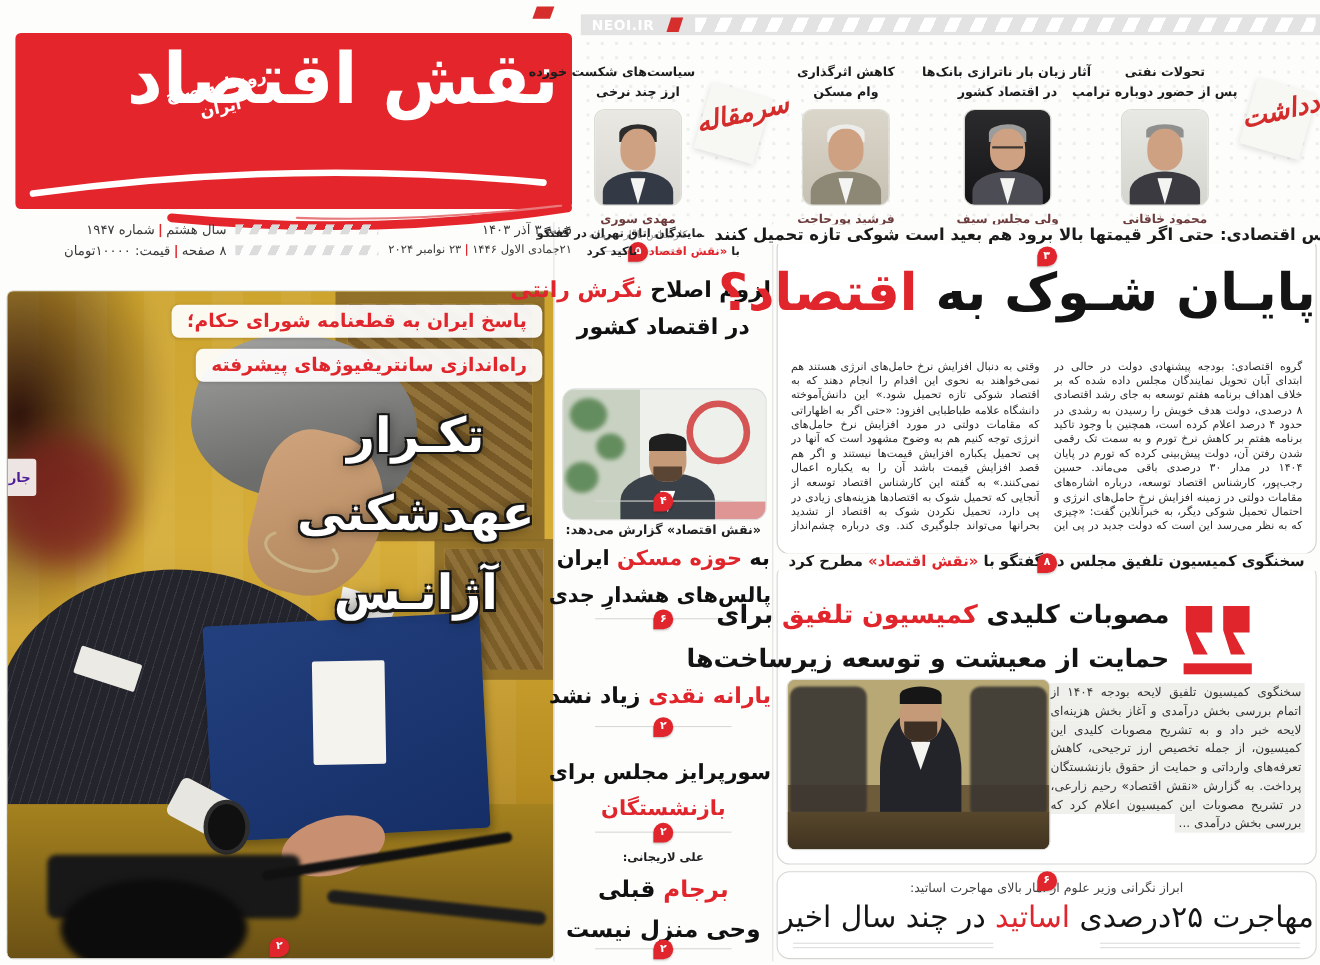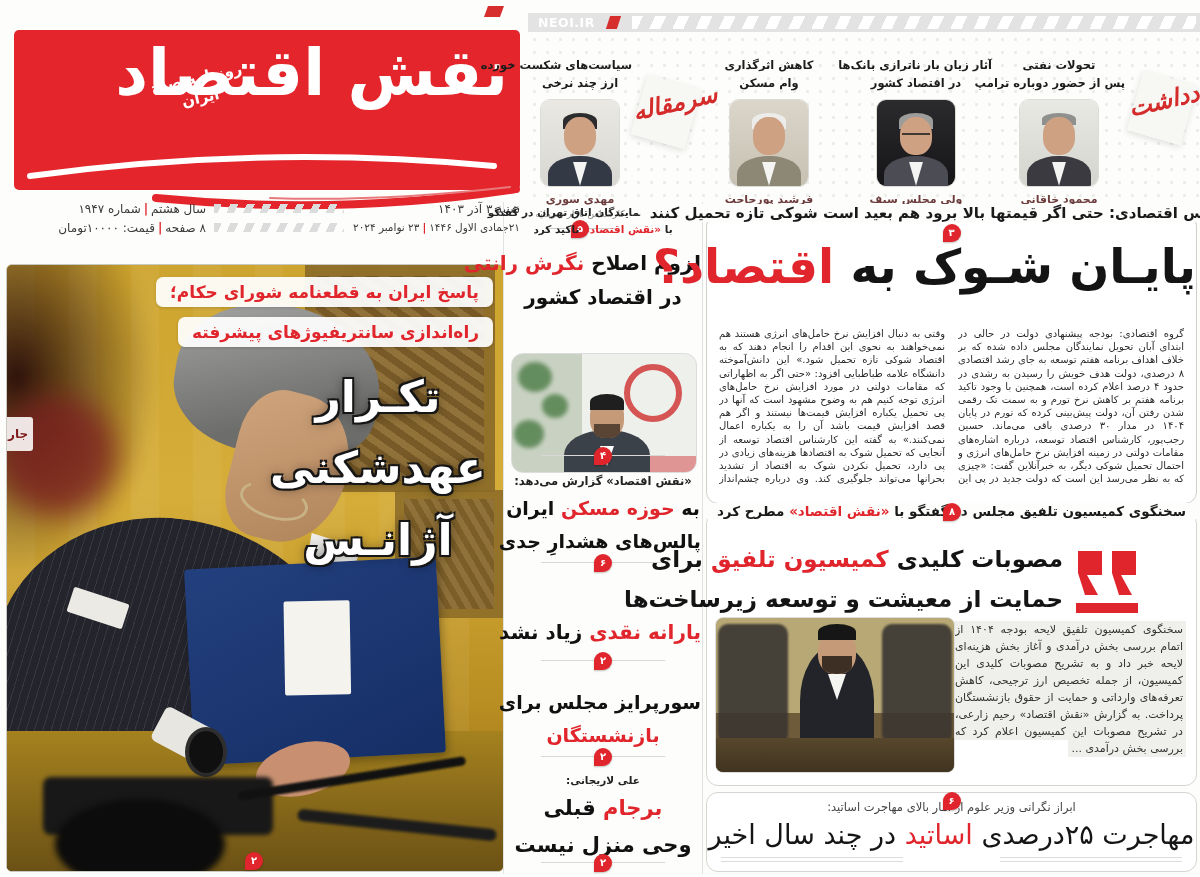--- a/index.html
+++ b/index.html
@@ -101,21 +101,21 @@
   .ph-binder{position:absolute;left:36px;bottom:36px;width:230px;height:58px;background:#181818;border-radius:8px;filter:blur(2px);}
   .ph-mic1{position:absolute;left:230px;bottom:88px;width:230px;height:9px;background:#111;border-radius:5px;transform:rotate(-9deg);filter:blur(1px);}
   .ph-mic2{position:absolute;left:290px;bottom:40px;width:200px;height:12px;background:#1c1c1c;border-radius:6px;transform:rotate(6deg);filter:blur(1.5px);}
   .ph-wind{position:absolute;left:48px;bottom:-18px;width:170px;height:90px;background:#0c0c0c;border-radius:50%;filter:blur(3px);}
   .ph-kicker{position:absolute;right:10px;background:rgba(255,255,255,.93);border-radius:7px;padding:5px 14px;
         color:#e0262c;font-weight:bold;font-size:17px;direction:rtl;white-space:nowrap;box-shadow:0 1px 3px rgba(0,0,0,.15);}
   .ph-title{position:absolute;right:6px;top:96px;width:238px;text-align:center;color:#fff;font-size:44px;font-weight:bold;
         line-height:1.62;direction:rtl;
         text-shadow:-2px -2px 0 #161616,2px -2px 0 #161616,-2px 2px 0 #161616,2px 2px 0 #161616,0 0 12px rgba(0,0,0,.55);}
   .ph-wm{position:absolute;left:-4px;top:152px;width:30px;height:34px;background:rgba(255,255,255,.88);border-radius:3px;
-        color:#7f1d1d;font-size:12px;font-weight:bold;display:flex;align-items:center;justify-content:center;}
+        color:#4c1d95;font-size:12px;font-weight:bold;display:flex;align-items:center;justify-content:center;}
 
   
   .mid{left:505px;top:200px;width:196px;height:677px;}
   .mk{position:absolute;width:100%;text-align:center;font-size:10.5px;font-weight:bold;color:#222;direction:rtl;line-height:1.6;white-space:nowrap;}
   .mh{position:absolute;width:100%;text-align:center;font-weight:bold;color:#111;direction:rtl;white-space:nowrap;}
   .mdiv{position:absolute;left:50%;transform:translateX(-50%);width:124px;border-top:1px solid #d8d8d4;height:1px;}
   .midphoto{position:absolute;left:6px;top:153px;width:184px;height:118px;border-radius:12px;border:1px solid #ddd;overflow:hidden;
         background:linear-gradient(90deg,#c9d2c2 0 38%,#eef0ec 38%);}
   .mp-leaf{position:absolute;background:#4c7c46;border-radius:50%;filter:blur(2px);opacity:.8;}
   .mp-flagred{position:absolute;right:14px;top:10px;width:46px;height:46px;border:6px solid #cf3a3a;border-radius:50%;opacity:.85;}

